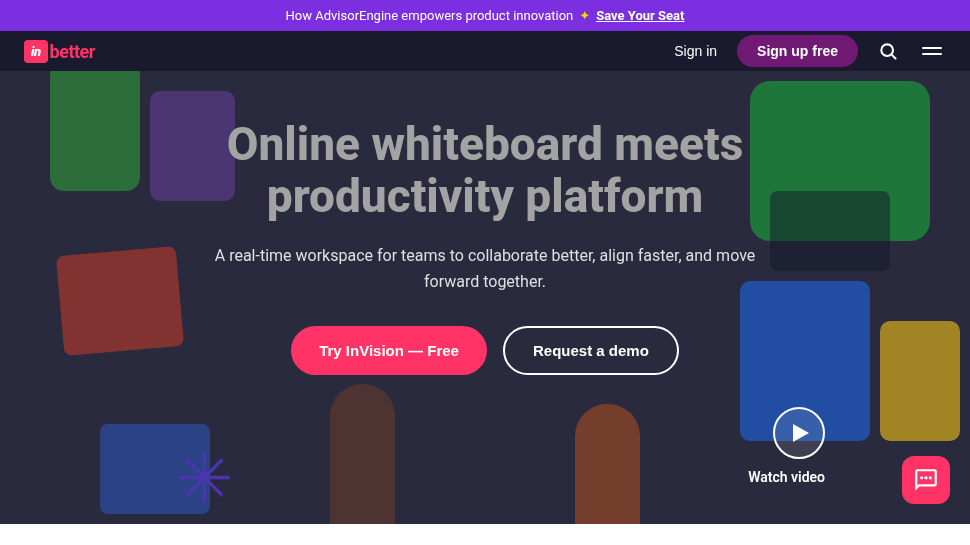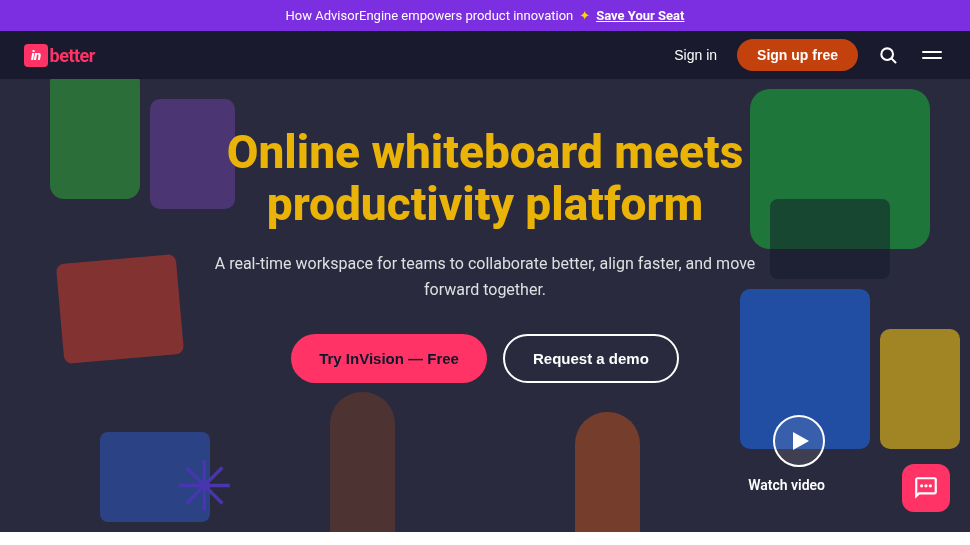--- a/index.html
+++ b/index.html
@@ -24,21 +24,21 @@
     }
     #banner .sparkle { color: #ffd700; }
 
     
     #navbar {
       background: #1a1a2e;
       display: flex;
       align-items: center;
       justify-content: space-between;
       padding: 8px 24px;
-      height: 48px;
+      height: 40px;
     }
     .logo-container {
       display: flex;
       align-items: center;
     }
     .logo-box {
       background: #ff3366;
       color: white;
       font-size: 13px;
       font-weight: 900;
@@ -62,21 +62,21 @@
     }
     .sign-in-btn {
       color: white;
       background: none;
       border: none;
       font-size: 14px;
       cursor: pointer;
       font-weight: 500;
     }
     .sign-up-btn {
-      background: #c2410c;
+      background: #701a75;
       color: white;
       border: none;
       border-radius: 24px;
       padding: 8px 20px;
       font-size: 14px;
       font-weight: 600;
       cursor: pointer;
     }
     .search-icon-btn {
       background: none;
@@ -163,21 +163,21 @@
       border-radius: 8px;
       opacity: 0.7;
     }
 
     
     .hero-content {
       position: relative;
       z-index: 10;
     }
     .hero-title {
-      color: #eab308;
+      color: #a3a3a3;
       font-size: 46px;
       font-weight: 800;
       line-height: 1.15;
       margin-bottom: 20px;
       max-width: 680px;
       margin-top: 8px;
     }
     .hero-subtitle {
       color: rgba(255,255,255,0.85);
       font-size: 16px;
@@ -186,21 +186,21 @@
       margin: 12px auto 32px;
     }
     .cta-buttons {
       display: flex;
       gap: 16px;
       justify-content: center;
       margin-bottom: 32px;
     }
     .cta-primary {
       background: #ff3366;
-      color: #0f172a;
+      color: #ffffff;
       border: none;
       border-radius: 28px;
       padding: 14px 28px;
       font-size: 15px;
       font-weight: 700;
       cursor: pointer;
     }
     .cta-secondary {
       background: transparent;
       color: white;

